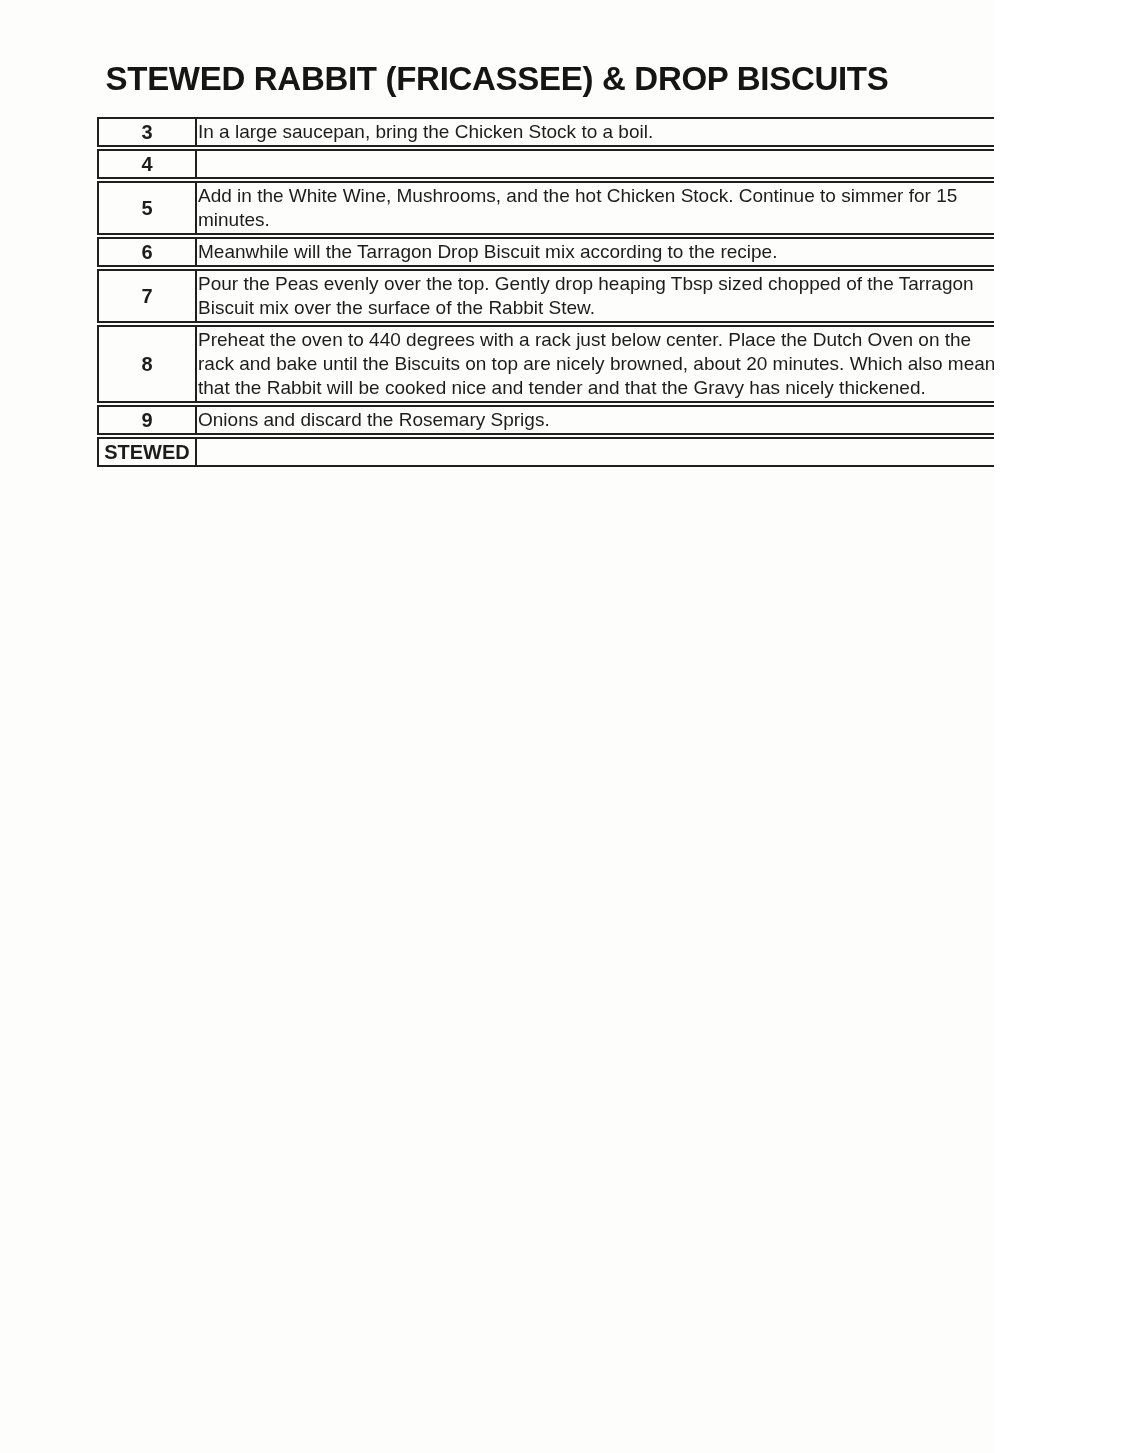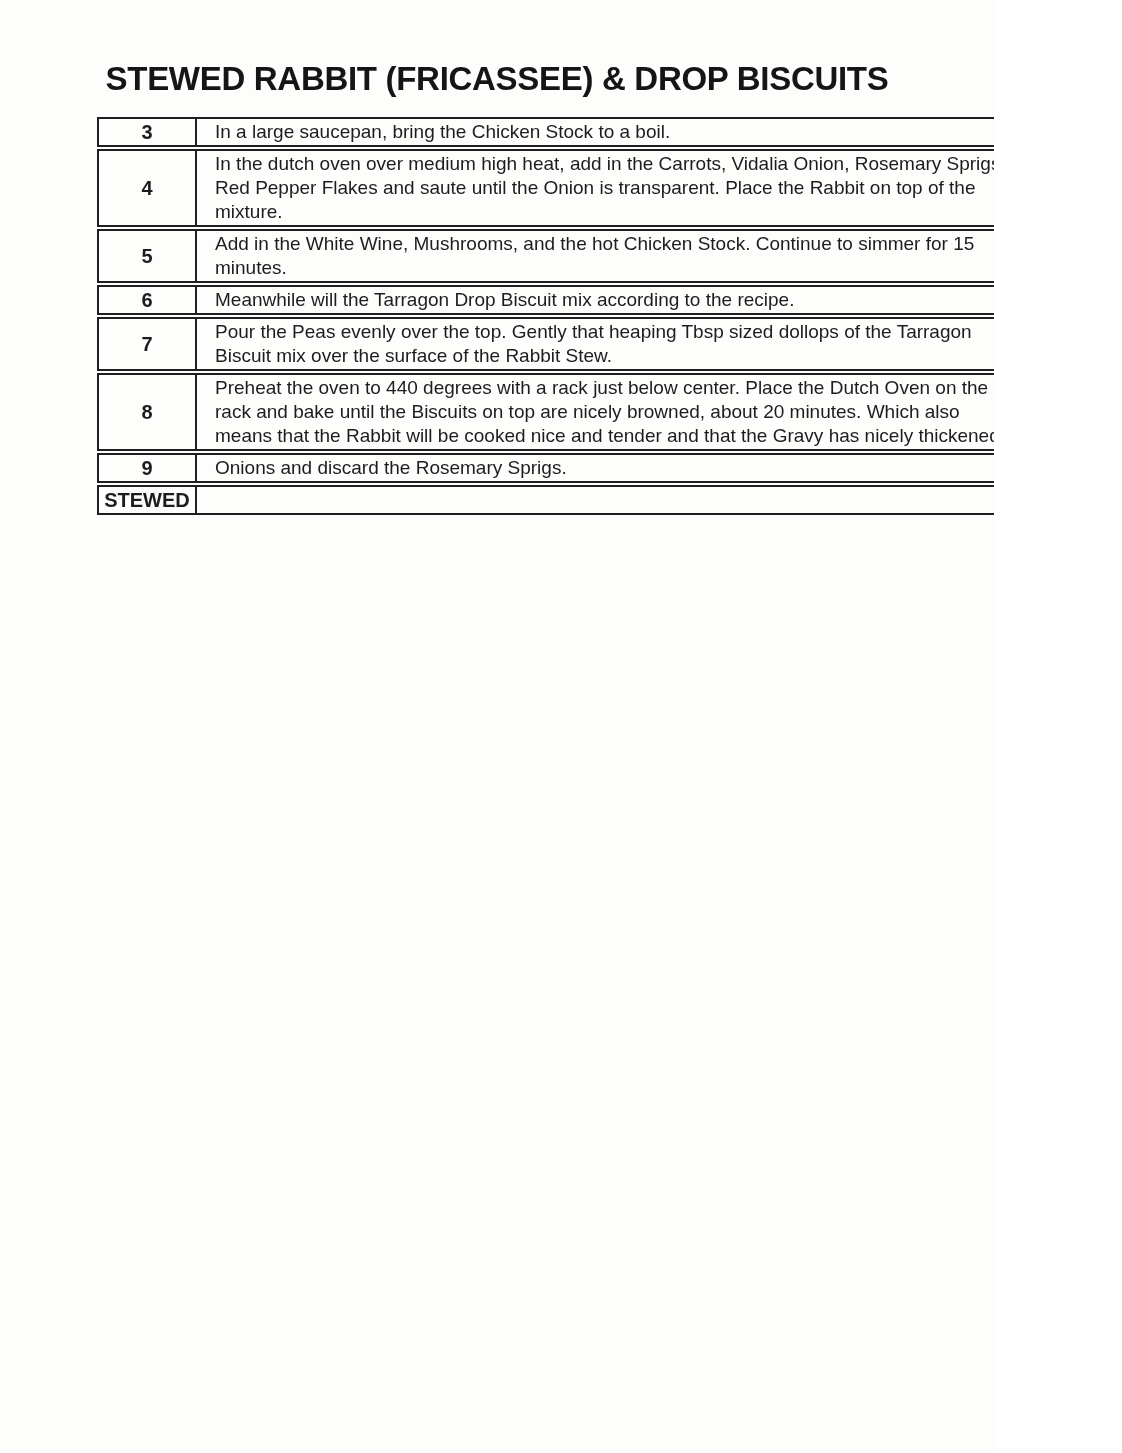--- a/index.html
+++ b/index.html
@@ -55,63 +55,60 @@
     padding: 1px 2px;
     text-align: center;
   }
 
   .cell-instruction {
     flex: 1 1 auto;
     display: flex;
     align-items: flex-end;
     font-size: 19px;
     line-height: 24px;
-    padding: 1px 8px 1px 18px;
+    padding: 1px 8px 1px 1px;
   }
 </style>
 </head>
 <body>
 
 <div class="canvas">
 
   <h1 class="title">STEWED RABBIT (FRICASSEE) &amp; DROP BISCUITS</h1>
 
   <div class="steps-table" id="steps-table">
   <div class="row">
     <div class="cell-step">3</div>
     <div class="cell-instruction">
           <span>In a large saucepan, bring the Chicken Stock to a boil.</span>
         </div>
   </div>
 
   <div class="row">
     <div class="cell-step">4</div>
-    <div class="cell-instruction">
-          <span>In the dutch oven over medium high heat, add in the Carrots, Vidalia Onion, Rosemary Sprigs, Red Pepper Flakes and saute until the Onion is transparent. Place the Rabbit on top of the mixture.</span>
-        </div>
   </div>
 
   <div class="row">
     <div class="cell-step">5</div>
     <div class="cell-instruction">
           <span>Add in the White Wine, Mushrooms, and the hot Chicken Stock. Continue to simmer for 15 minutes.</span>
         </div>
   </div>
 
   <div class="row">
     <div class="cell-step">6</div>
     <div class="cell-instruction">
           <span>Meanwhile will the Tarragon Drop Biscuit mix according to the recipe.</span>
         </div>
   </div>
 
   <div class="row">
     <div class="cell-step">7</div>
     <div class="cell-instruction">
-          <span>Pour the Peas evenly over the top. Gently that heaping Tbsp sized dollops of the Tarragon Biscuit mix over the surface of the Rabbit Stew.</span>
+          <span>Pour the Peas evenly over the top. Gently drop heaping Tbsp sized chopped of the Tarragon Biscuit mix over the surface of the Rabbit Stew.</span>
         </div>
   </div>
 
   <div class="row">
     <div class="cell-step">8</div>
     <div class="cell-instruction">
           <span>Preheat the oven to 440 degrees with a rack just below center. Place the Dutch Oven on the rack and bake until the Biscuits on top are nicely browned, about 20 minutes. Which also means that the Rabbit will be cooked nice and tender and that the Gravy has nicely thickened.</span>
         </div>
   </div>
 

